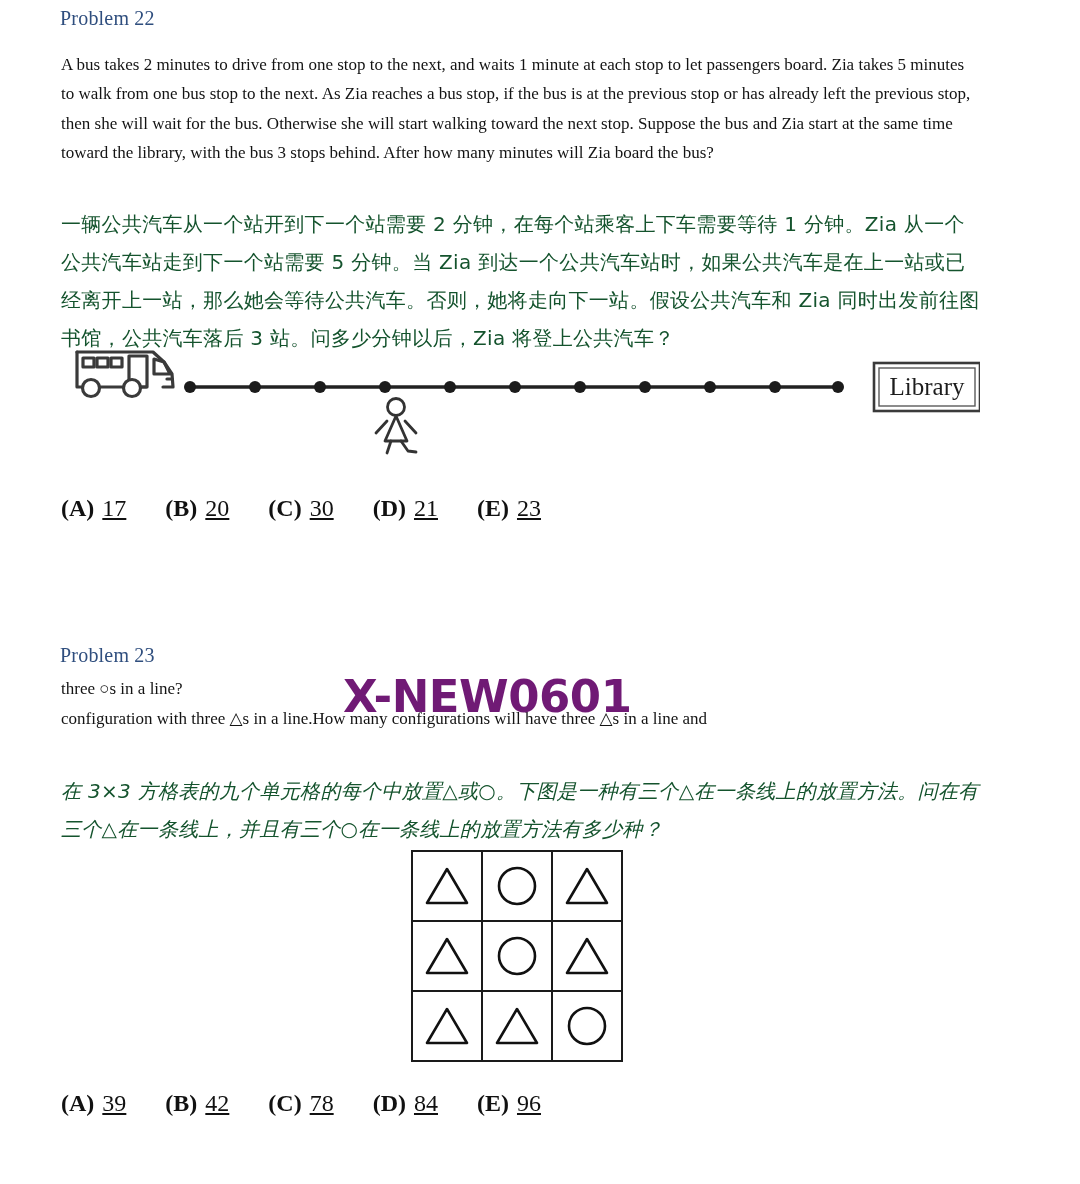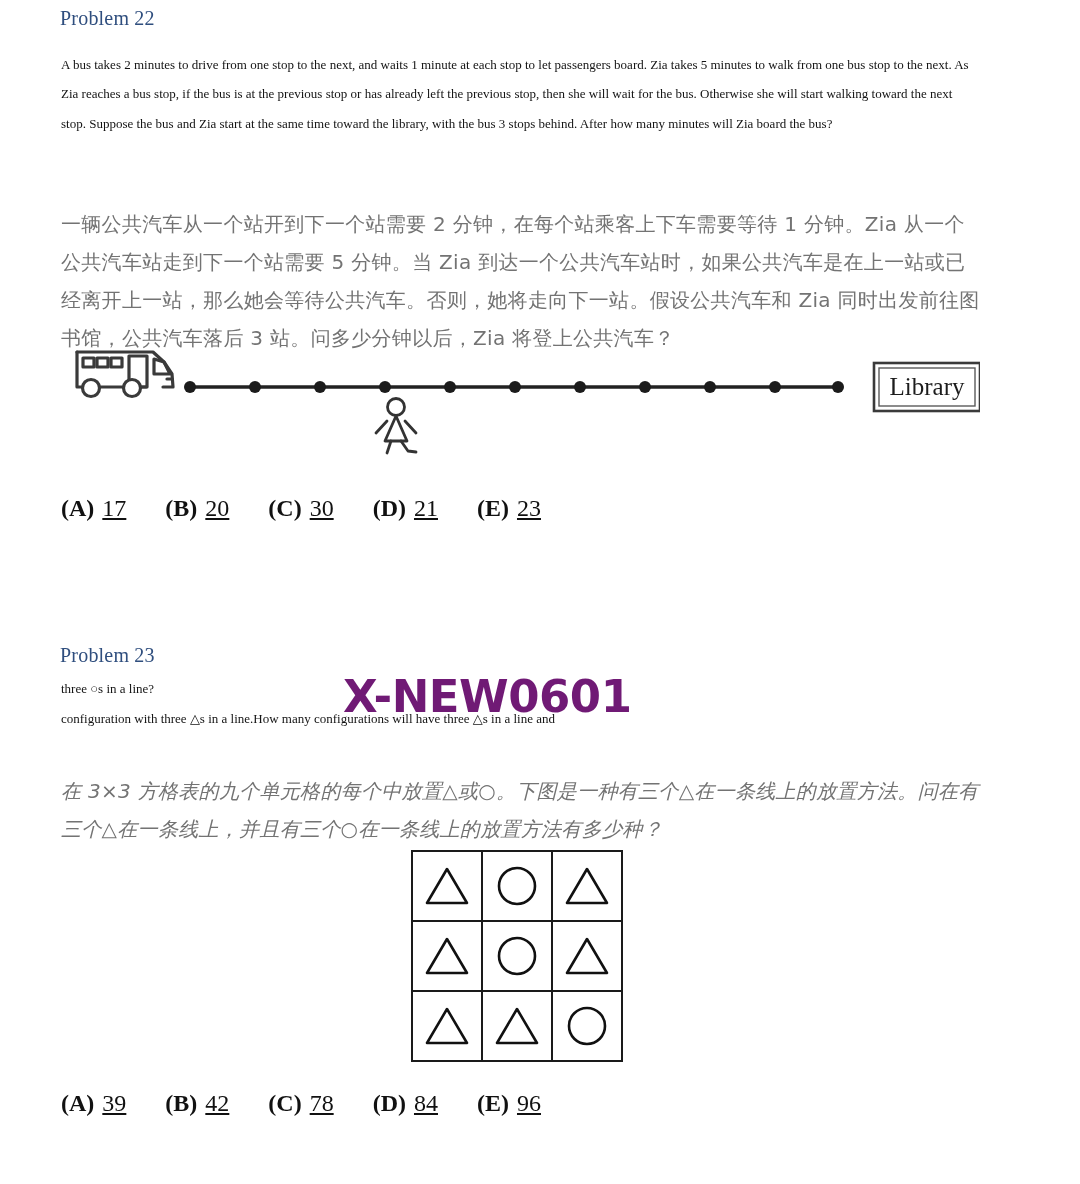--- a/index.html
+++ b/index.html
@@ -33,35 +33,35 @@
     letter-spacing: 0.2px;
     white-space: nowrap;
   }
 
   
   .en-body {
     position: absolute;
     left: 61px;
     width: 915px;
     font-family: "Liberation Serif", "DejaVu Serif", serif;
-    font-size: 13px;
+    font-size: 17px;
     line-height: 29.3px;
     color: #131313;
     text-align: left;
   }
 
   
   .zh-body {
     position: absolute;
     left: 61px;
     width: 920px;
     font-family: "DejaVu Sans", "Liberation Sans", sans-serif;
     font-size: 20px;
     line-height: 38px;
-    color: #737373;
+    color: #14532d;
     letter-spacing: 0.3px;
   }
 
   
   .choices {
     position: absolute;
     left: 61px;
     display: flex;
     align-items: baseline;
     font-family: "Liberation Serif", "DejaVu Serif", serif;

